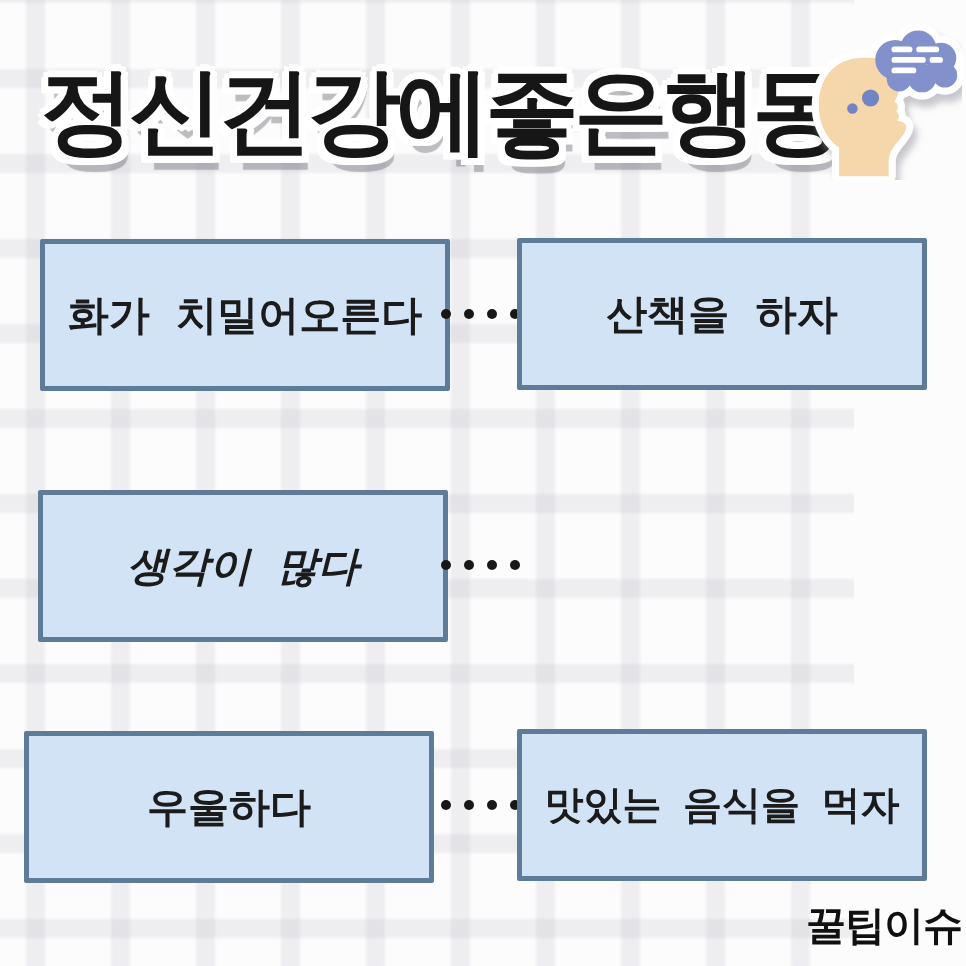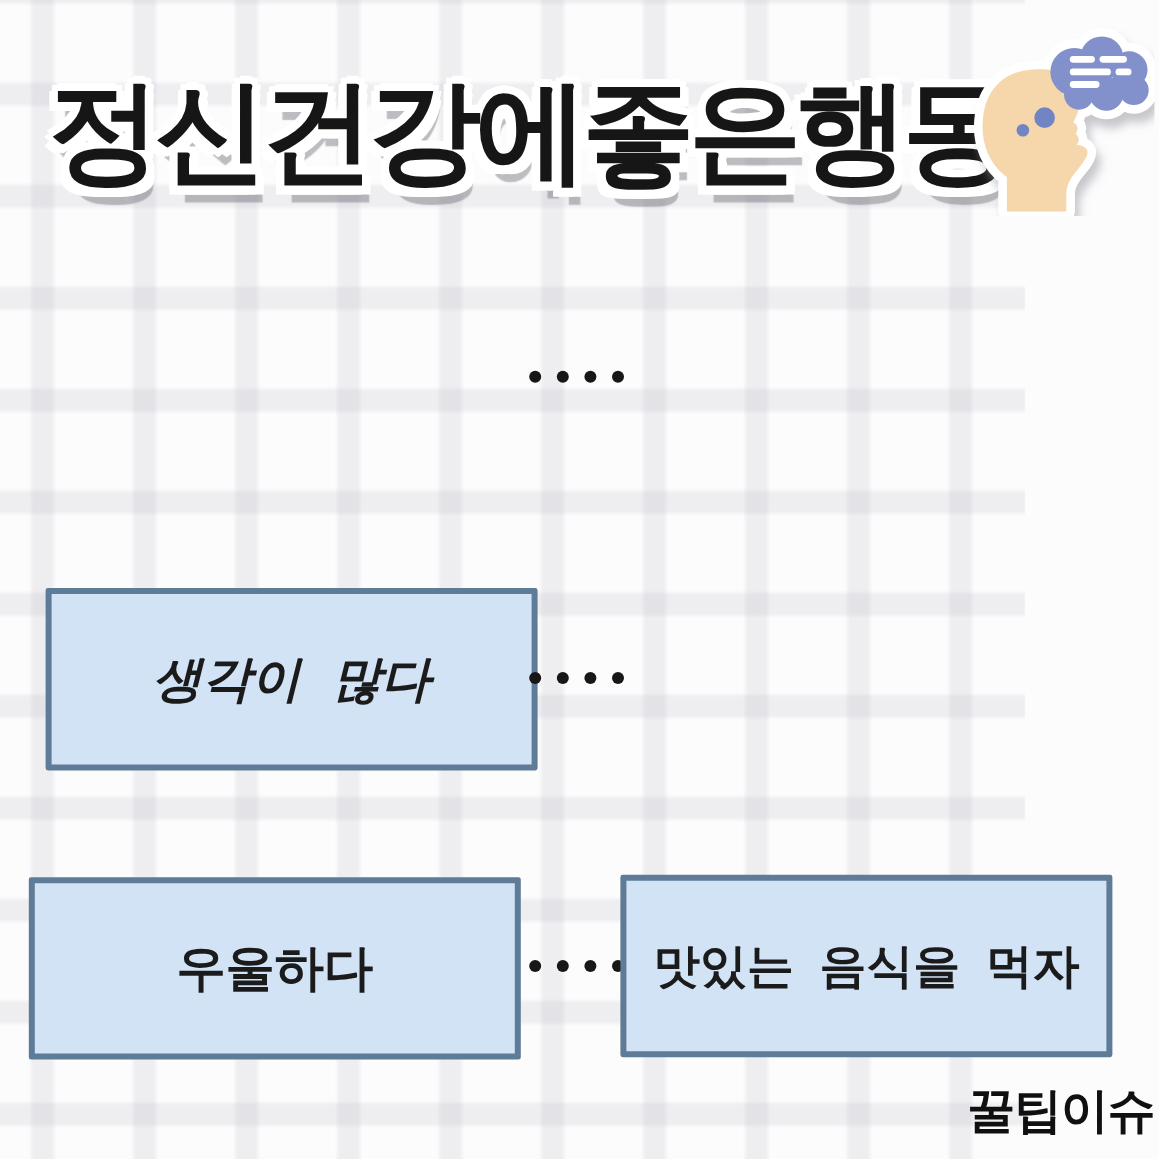--- a/index.html
+++ b/index.html
@@ -111,26 +111,28 @@
         <rect x="96" y="52" width="26" height="6" rx="3"></rect>
       </g>
 
       <g fill="#7384c5">
         <circle cx="74" cy="84" r="9"></circle>
         <circle cx="55" cy="95" r="5.5"></circle>
       </g>
     </svg>
   </div>
 
+  <div class="box b1L">화가 치밀어오른다</div>
   <div class="connector c1">
     <span class="dot"></span>
     <span class="dot"></span>
     <span class="dot"></span>
     <span class="dot"></span>
   </div>
+  <div class="box b1R">산책을 하자</div>
 
   <div class="box b2L">생각이 많다</div>
   <div class="connector c2">
     <span class="dot"></span>
     <span class="dot"></span>
     <span class="dot"></span>
     <span class="dot"></span>
   </div>
 
   <div class="box b3L">우울하다</div>

